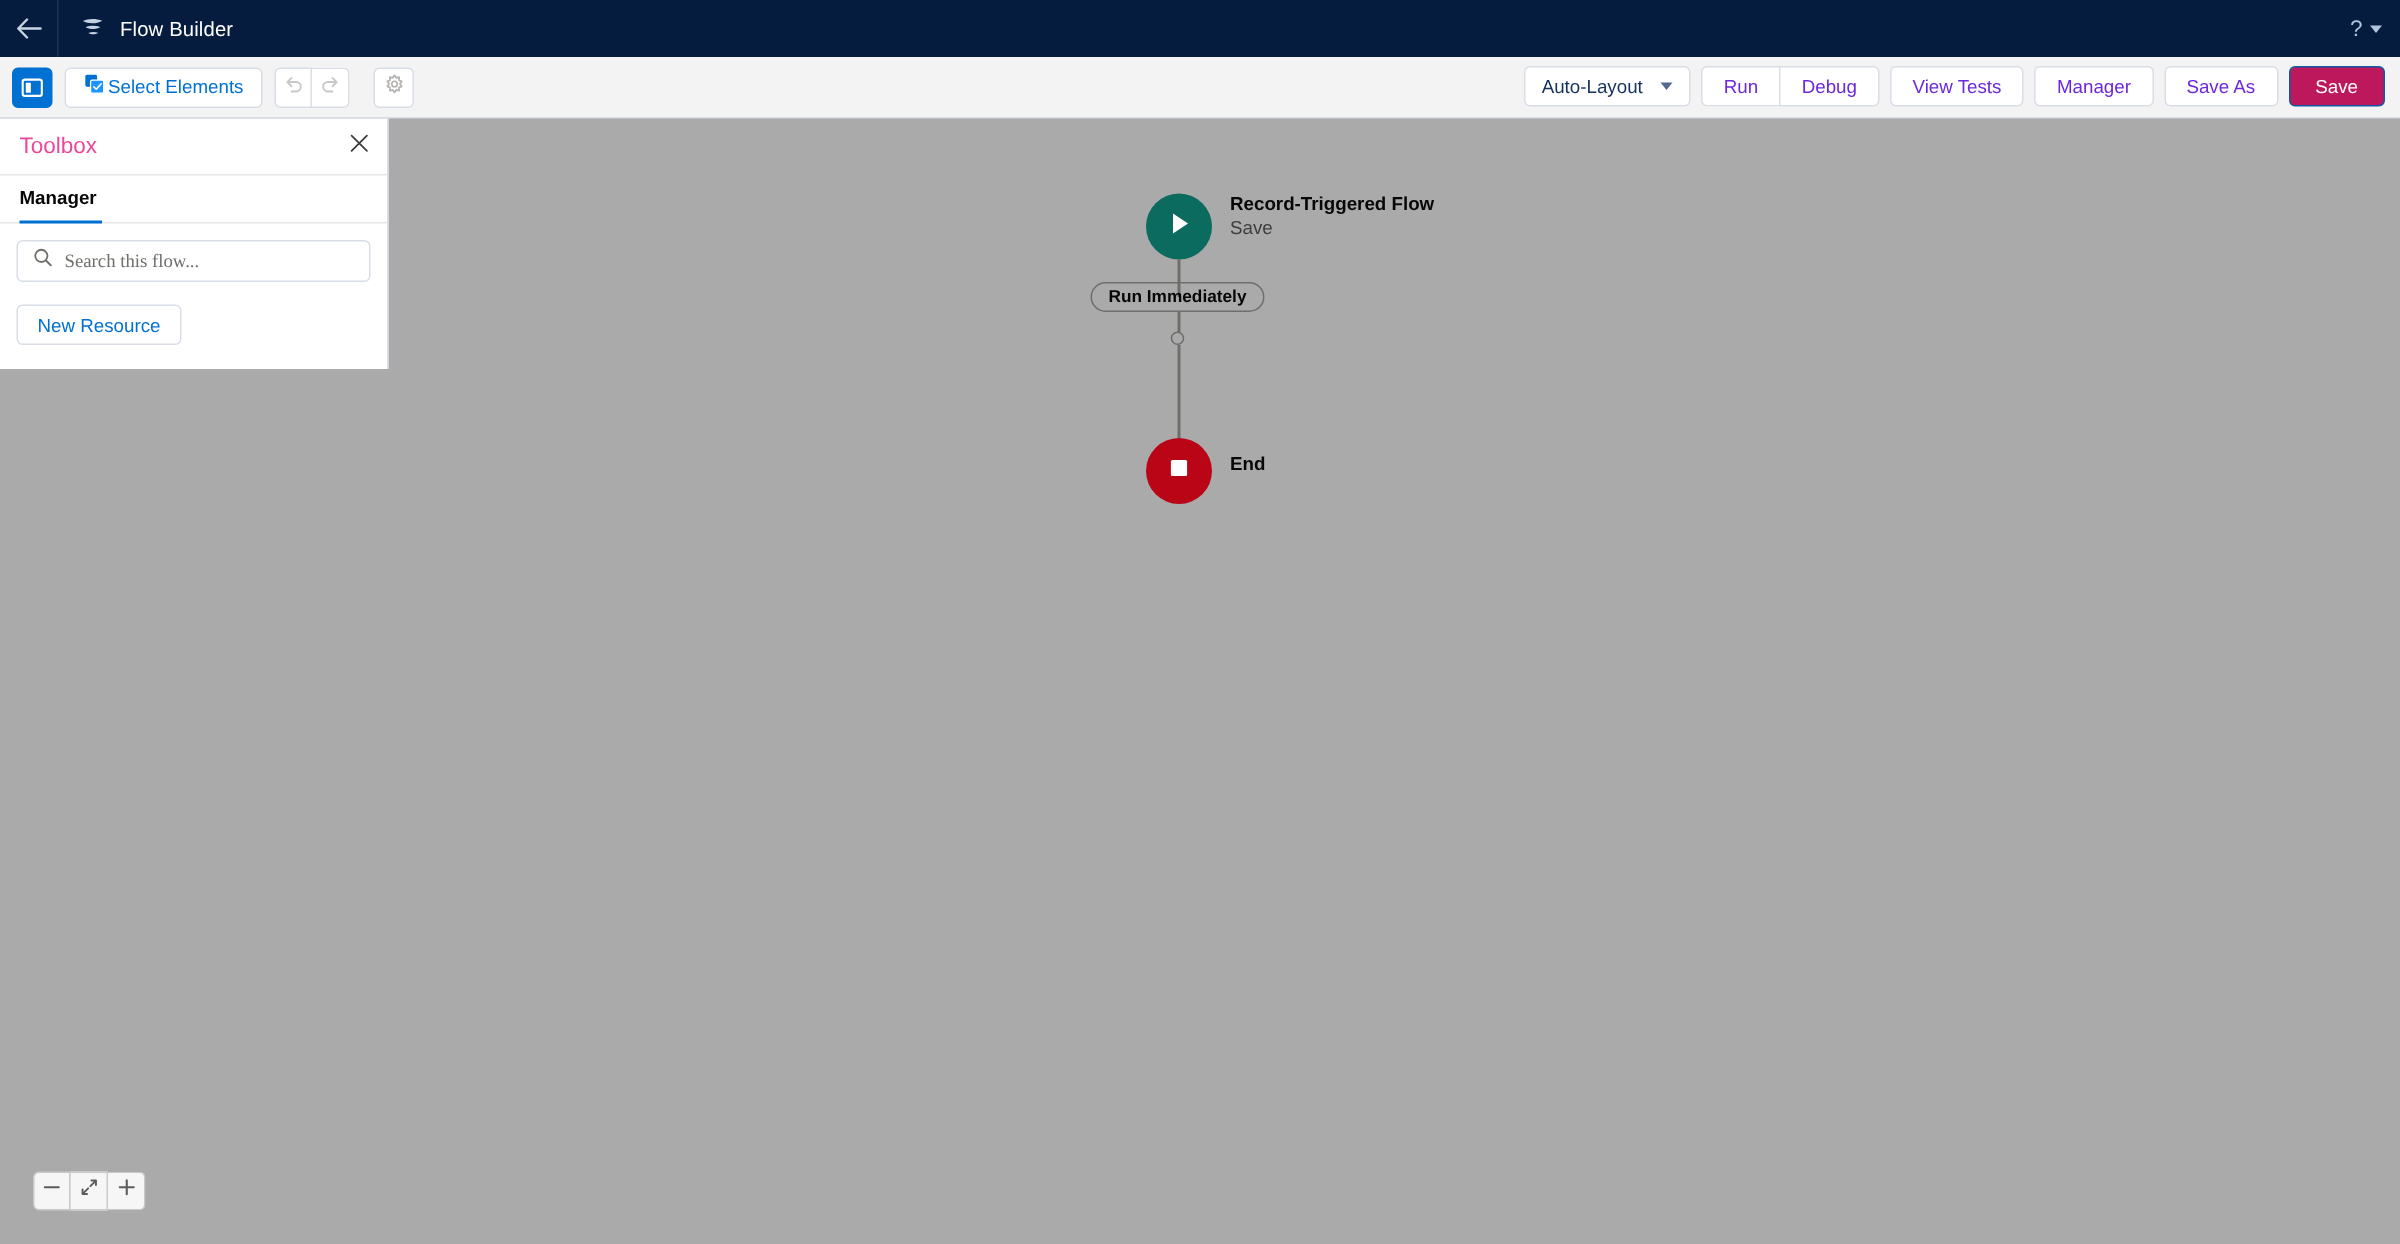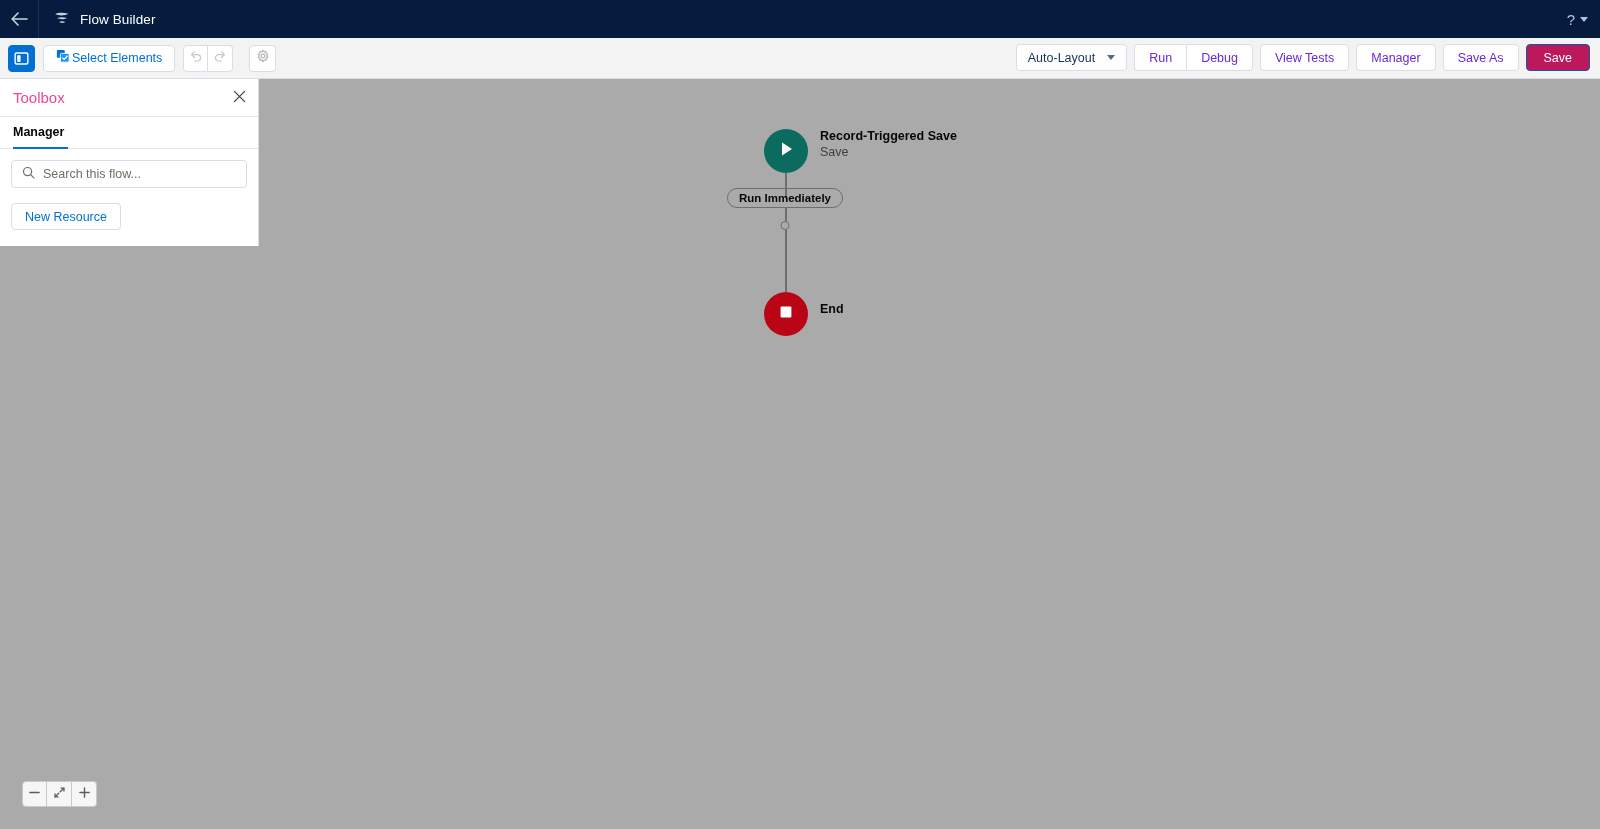--- a/index.html
+++ b/index.html
@@ -224,21 +224,21 @@
     border-radius: 4px;
     display: flex; align-items: center;
     gap: 8px;
     padding: 0 10px;
     background: #fff;
   }
   .search-box input {
     flex: 1;
     border: none; outline: none;
     font-size: 12.5px;
-    font-family: Liberation Sans, sans-serif;
+    font-family: Liberation Serif, serif;
     color: #be185d;
     background: transparent;
   }
   .search-box input::placeholder { color: #706e6b; }
   .new-resource {
     margin-top: 15px;
     height: 27px;
     background: #fff;
     border: 1px solid #d8dde6;
     border-radius: 4px;
@@ -451,21 +451,21 @@
 
       <div class="node-row">
         <div class="node-circle node-start">
           <span>
             <svg width="20" height="20" viewBox="0 0 20 20">
               <path d="M6 3.4 L16 10 L6 16.6 Z" fill="#ffffff"></path>
             </svg>
           </span>
         </div>
         <div class="node-label">
-          <div class="l1">Record-Triggered Save</div>
+          <div class="l1">Record-Triggered Flow</div>
           <div class="l2">Save</div>
         </div>
       </div>
 
       <div class="connector" style="top:44px; height:25px;"></div>
 
       <div class="branch-pill" style="top:59px;">Run Immediately</div>
 
       <div class="connector" style="top:79px; height:14px;"></div>
 

